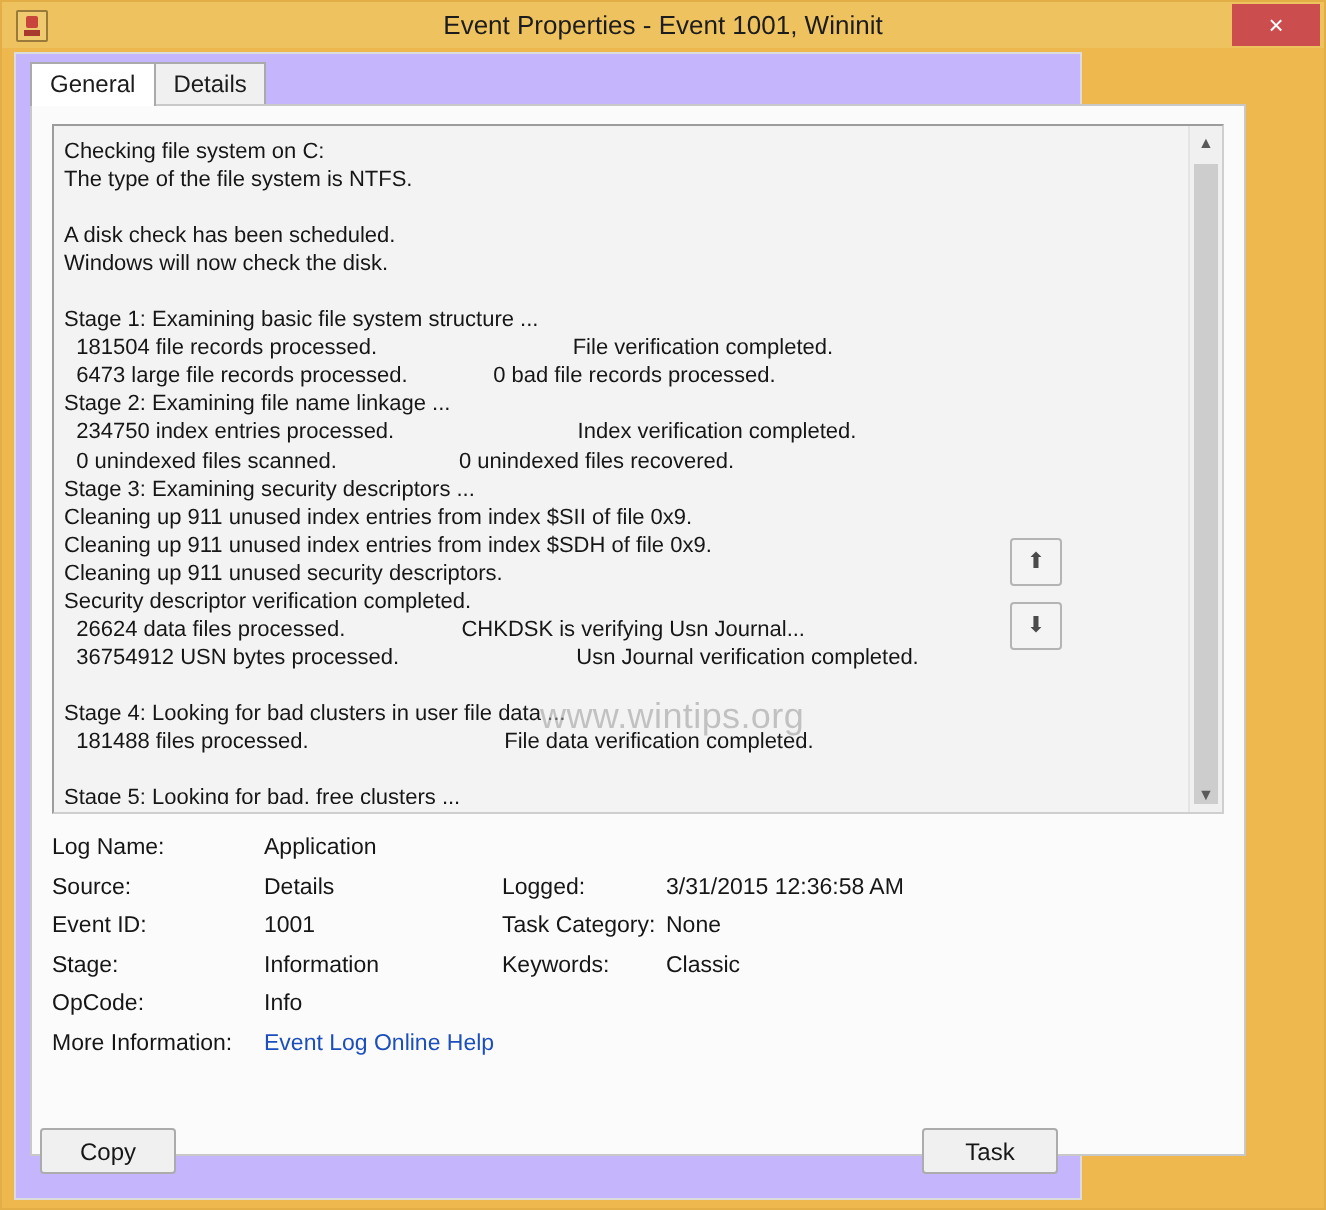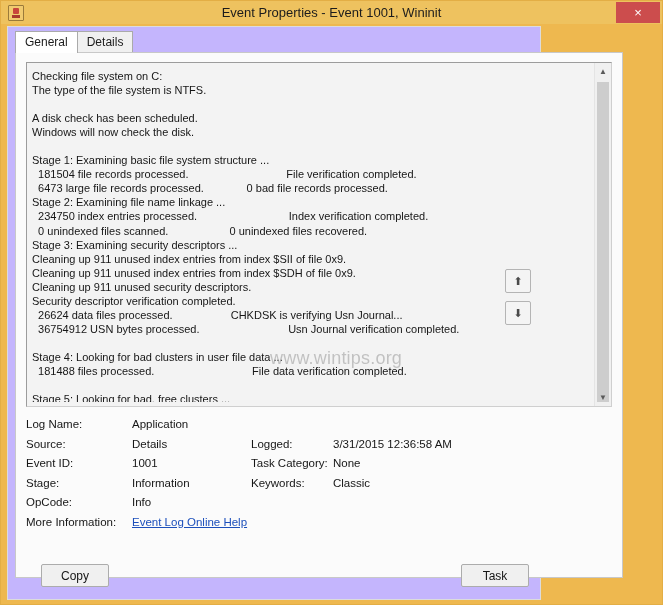--- a/index.html
+++ b/index.html
@@ -220,21 +220,20 @@
     position: relative;
     height: 19.5px;
   }
   .mlabel  { position: absolute; left: 0;   top: 0; }
   .mvalue  { position: absolute; left: 106px; top: 0; }
   .mlabel2 { position: absolute; left: 225px; top: 0; text-align: center; }
   .mvalue2 { position: absolute; left: 307px; top: 0; }
 
   .link {
     color: #1c4fbb;
-    text-decoration: underline;
     cursor: pointer;
   }
 
   
   .navbtns {
     position: absolute;
     right: 9px;
     top: 242px;
     width: 26px;
   }
@@ -263,21 +262,21 @@
     height: 23px;
     background: #f0f0f0;
     border: 1px solid #acacac;
     box-sizing: border-box;
     font-size: 12px;
     color: #161616;
     font-family: "Liberation Sans", sans-serif;
     cursor: pointer;
     border-radius: 2px;
   }
-  .btn-copy  { left: 12px;  bottom: 12px; width: 68px; margin-left: 21px; }
+  .btn-copy  { left: 12px;  bottom: 12px; width: 68px; }
   .btn-close { right: 11px; bottom: 12px; width: 68px; }
 
   
   .watermark {
     position: absolute;
     left: 243px;
     top: 285px;
     font-size: 18px;
     color: #9a9a9a;
     opacity: 0.55;

